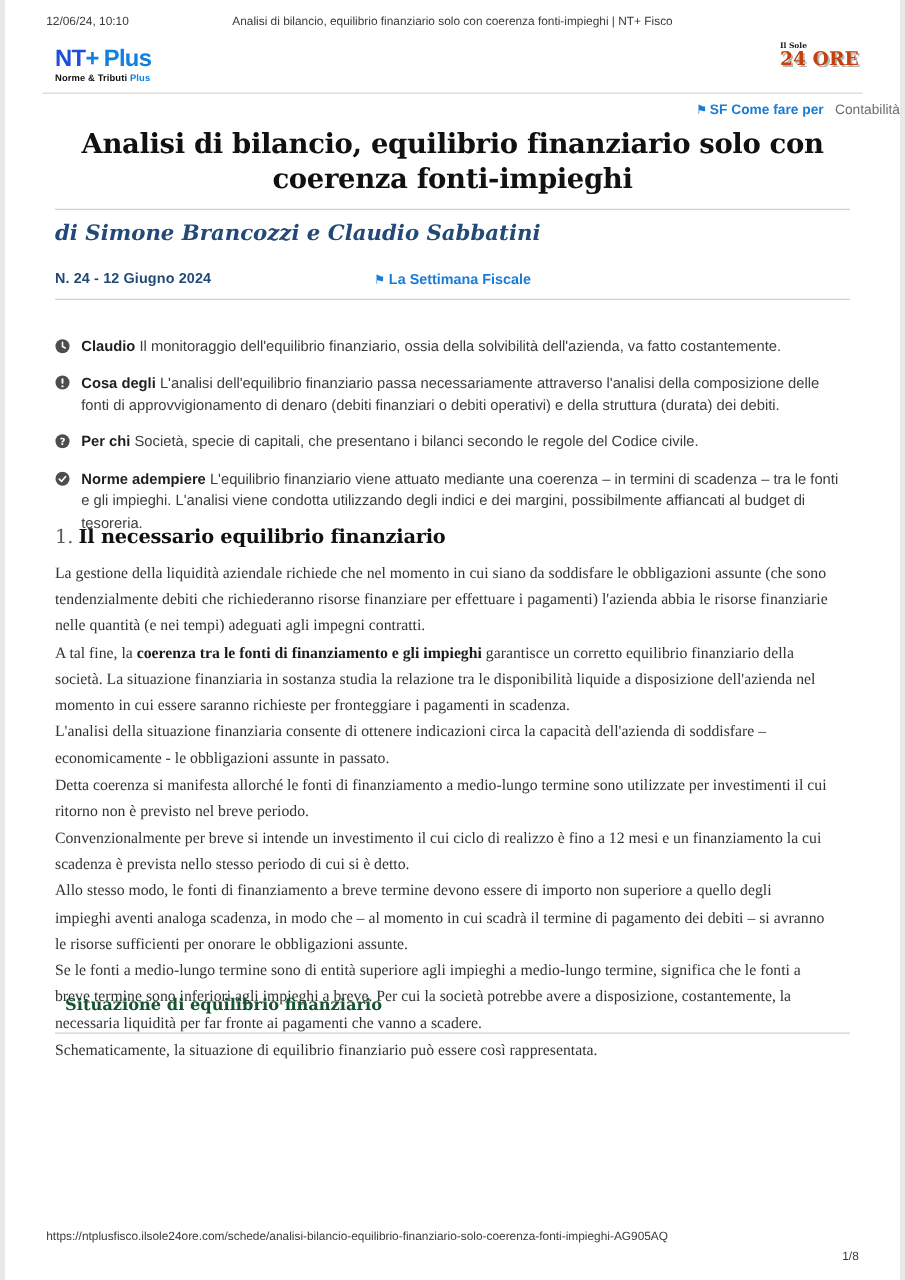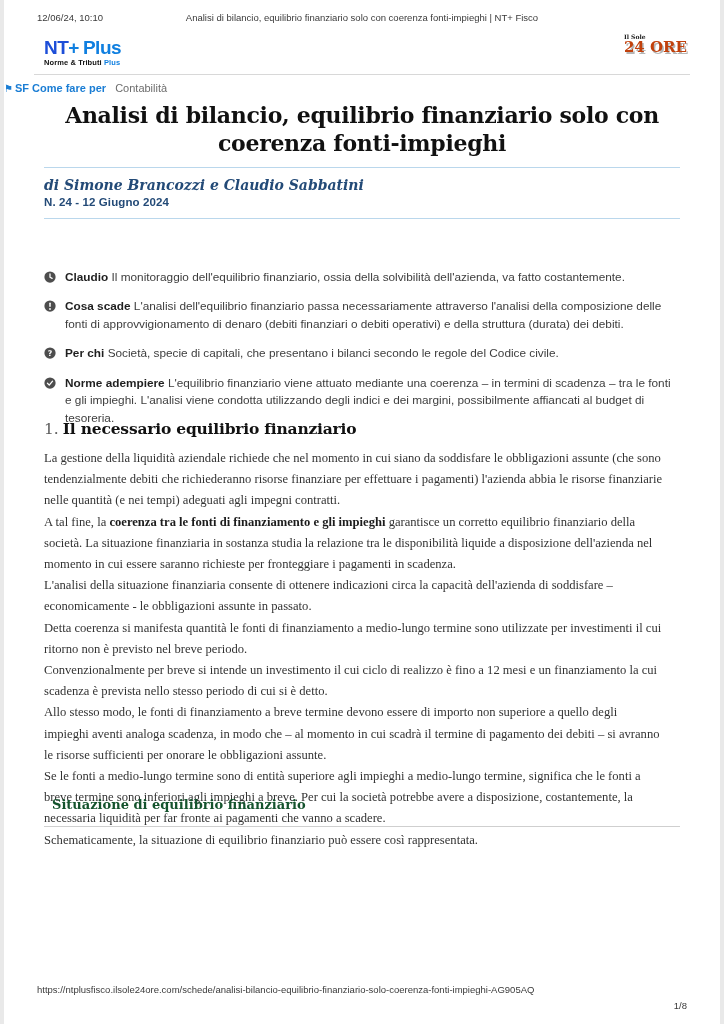--- a/index.html
+++ b/index.html
@@ -34,42 +34,42 @@
   .publisher .ilsole{font-size:6px;font-weight:bold;color:#1a1a1a;font-family:"DejaVu Serif",serif;}
   .publisher .ore24{
     font-size:15px;font-weight:bold;color:#c2410c;
     font-family:"DejaVu Serif",serif;letter-spacing:0px;
     text-shadow:1.5px 1.5px 0 #b5b5b5;
   }
   .rule-gray{position:absolute;top:74px;left:30px;right:30px;border-top:1px solid #d8d8d8;}
   
   .breadcrumb{
     position:absolute;top:82px;left:0;right:0;
-    text-align:left;font-size:11px;font-weight:bold;color:#1a7dd4;
+    text-align:right;font-size:11px;font-weight:bold;color:#1a7dd4;
   }
   .breadcrumb .flag{font-family:"DejaVu Sans",sans-serif;font-size:10px;margin-right:2px;}
   .breadcrumb .topic{color:#6d6d6d;font-weight:normal;margin-left:6px;}
   
   .article-title{
     position:absolute;top:102px;left:40px;right:40px;
     text-align:center;
     font-family:"DejaVu Serif",serif;
     font-size:22px;font-weight:bold;color:#111111;
     line-height:1.25;letter-spacing:-0.3px;
     margin:0;
   }
   
   .meta{
     position:absolute;top:167px;left:40px;right:40px;
     border-top:1px solid #bad7ec;border-bottom:1px solid #bad7ec;
     padding:9px 0 10px 0;
   }
   .byline{
     font-family:"DejaVu Serif",serif;font-style:italic;font-weight:bold;
-    font-size:14px;color:#234a77;margin:0 0 3px 0;
+    font-size:17px;color:#234a77;margin:0 0 20px 0;
   }
   .issue{font-size:11.5px;font-weight:bold;color:#234a77;letter-spacing:0.1px;}
   
   .series{
     position:absolute;top:218px;left:0;right:0;text-align:center;
     font-size:11.5px;font-weight:bold;color:#1a7dd4;
   }
   .series .flag{font-family:"DejaVu Sans",sans-serif;font-size:10px;margin-right:3px;}
   
   .key-points{position:absolute;top:269px;left:40px;right:40px;}
@@ -140,40 +140,43 @@
     <span class="topic">Contabilità</span>
   </div>
 
   <h1 class="article-title">Analisi di bilancio, equilibrio finanziario solo con coerenza fonti-impieghi</h1>
 
   <div class="meta">
     <p class="byline">di Simone Brancozzi e Claudio Sabbatini</p>
     <div class="issue">N. 24  -  12 Giugno 2024</div>
   </div>
 
+  <div class="series">
+    <span class="flag">⚑</span><span>La Settimana Fiscale</span>
+  </div>
 
   <div class="key-points">
       <div class="kp">
         <span class="kp-icon">
           <svg viewBox="0 0 16 16">
             <circle cx="8" cy="8" r="7.5" fill="#4d4d4d"></circle>
             <path d="M8 3.8 V8.3 L10.8 9.9" stroke="#fff" stroke-width="1.7" fill="none" stroke-linecap="round"></path>
           </svg>
         </span>
         <span><b>Claudio </b>Il monitoraggio dell'equilibrio finanziario, ossia della solvibilità dell'azienda, va fatto costantemente.</span>
       </div>
       <div class="kp">
         <span class="kp-icon">
           <svg viewBox="0 0 16 16">
             <circle cx="8" cy="8" r="7.5" fill="#4d4d4d"></circle>
             <rect x="7" y="3.4" width="2" height="6" rx="1" fill="#fff"></rect>
             <circle cx="8" cy="12" r="1.2" fill="#fff"></circle>
           </svg>
         </span>
-        <span><b>Cosa scade </b>L'analisi dell'equilibrio finanziario passa necessariamente attraverso l'analisi della composizione delle fonti di approvvigionamento di denaro (debiti finanziari o debiti operativi) e della struttura (durata) dei debiti.</span>
+        <span><b>Cosa degli </b>L'analisi dell'equilibrio finanziario passa necessariamente attraverso l'analisi della composizione delle fonti di approvvigionamento di denaro (debiti finanziari o debiti operativi) e della struttura (durata) dei debiti.</span>
       </div>
       <div class="kp">
         <span class="kp-icon">
           <svg viewBox="0 0 16 16">
             <circle cx="8" cy="8" r="7.5" fill="#4d4d4d"></circle>
             <text x="8" y="11.5" text-anchor="middle" font-size="10.5" font-weight="bold" fill="#fff" font-family="DejaVu Sans, sans-serif">?</text>
           </svg>
         </span>
         <span><b>Per chi </b>Società, specie di capitali, che presentano i bilanci secondo le regole del Codice civile.</span>
       </div>
@@ -189,21 +192,21 @@
     </div>
 
   <h2 class="section-heading">
     <span class="num">1.</span><span class="txt">Il necessario equilibrio finanziario</span>
   </h2>
 
   <div class="article-body">
       <p><span>La gestione della liquidità aziendale richiede che nel momento in cui siano da soddisfare le obbligazioni assunte (che sono tendenzialmente debiti che richiederanno risorse finanziare per effettuare i pagamenti) l'azienda abbia le risorse finanziarie nelle quantità (e nei tempi) adeguati agli impegni contratti.</span></p>
       <p><span>A tal fine, la </span><b>coerenza tra le fonti di finanziamento e gli impieghi</b><span> garantisce un corretto equilibrio finanziario della società. La situazione finanziaria in sostanza studia la relazione tra le disponibilità liquide a disposizione dell'azienda nel momento in cui essere saranno richieste per fronteggiare i pagamenti in scadenza.</span></p>
       <p><span>L'analisi della situazione finanziaria consente di ottenere indicazioni circa la capacità dell'azienda di soddisfare – economicamente - le obbligazioni assunte in passato.</span></p>
-      <p><span>Detta coerenza si manifesta quantità le fonti di finanziamento a medio-lungo termine sono utilizzate per investimenti il cui ritorno non è previsto nel breve periodo.</span></p>
+      <p><span>Detta coerenza si manifesta allorché le fonti di finanziamento a medio-lungo termine sono utilizzate per investimenti il cui ritorno non è previsto nel breve periodo.</span></p>
       <p><span>Convenzionalmente per breve si intende un investimento il cui ciclo di realizzo è fino a 12 mesi e un finanziamento la cui scadenza è prevista nello stesso periodo di cui si è detto.</span></p>
       <p><span>Allo stesso modo, le fonti di finanziamento a breve termine devono essere di importo non superiore a quello degli impieghi aventi analoga scadenza, in modo che – al momento in cui scadrà il termine di pagamento dei debiti – si avranno le risorse sufficienti per onorare le obbligazioni assunte.</span></p>
       <p><span>Se le fonti a medio-lungo termine sono di entità superiore agli impieghi a medio-lungo termine, significa che le fonti a breve termine sono inferiori agli impieghi a breve. Per cui la società potrebbe avere a disposizione, costantemente, la necessaria liquidità per far fronte ai pagamenti che vanno a scadere.</span></p>
       <p><span>Schematicamente, la situazione di equilibrio finanziario può essere così rappresentata.</span></p>
     </div>
 
   <div class="table-title">Situazione di equilibrio finanziario</div>
 
   <div class="pdf-footer">
     <a class="url" href="#">https://ntplusfisco.ilsole24ore.com/schede/analisi-bilancio-equilibrio-finanziario-solo-coerenza-fonti-impieghi-AG905AQ</a>

